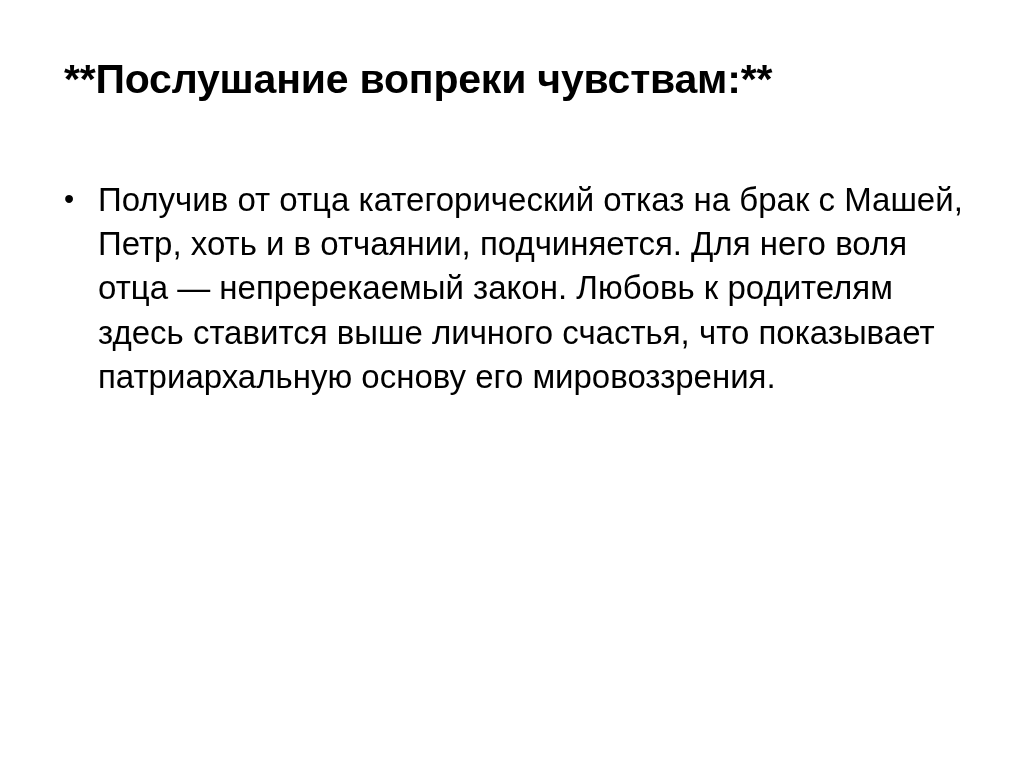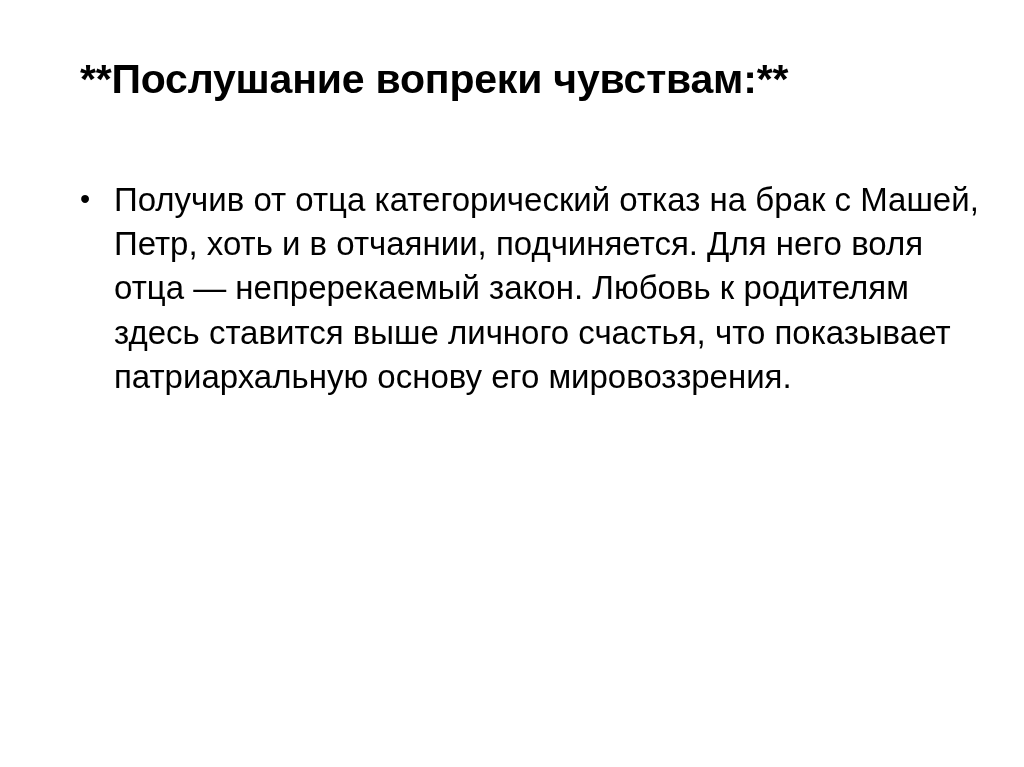--- a/index.html
+++ b/index.html
@@ -12,21 +12,20 @@
     background: #ffffff;
     font-family: "Liberation Sans", sans-serif;
     color: #000000;
     overflow: hidden;
   }
   .slide {
     position: relative;
     width: 944px;
     height: 767px;
     box-sizing: border-box;
-    margin-left: 16px;
   }
   .slide-title {
     position: absolute;
     left: 64px;
     top: 56px;
     width: 900px;
     font-size: 41px;
     font-weight: bold;
     line-height: 1.15;
     letter-spacing: -0.2px;

